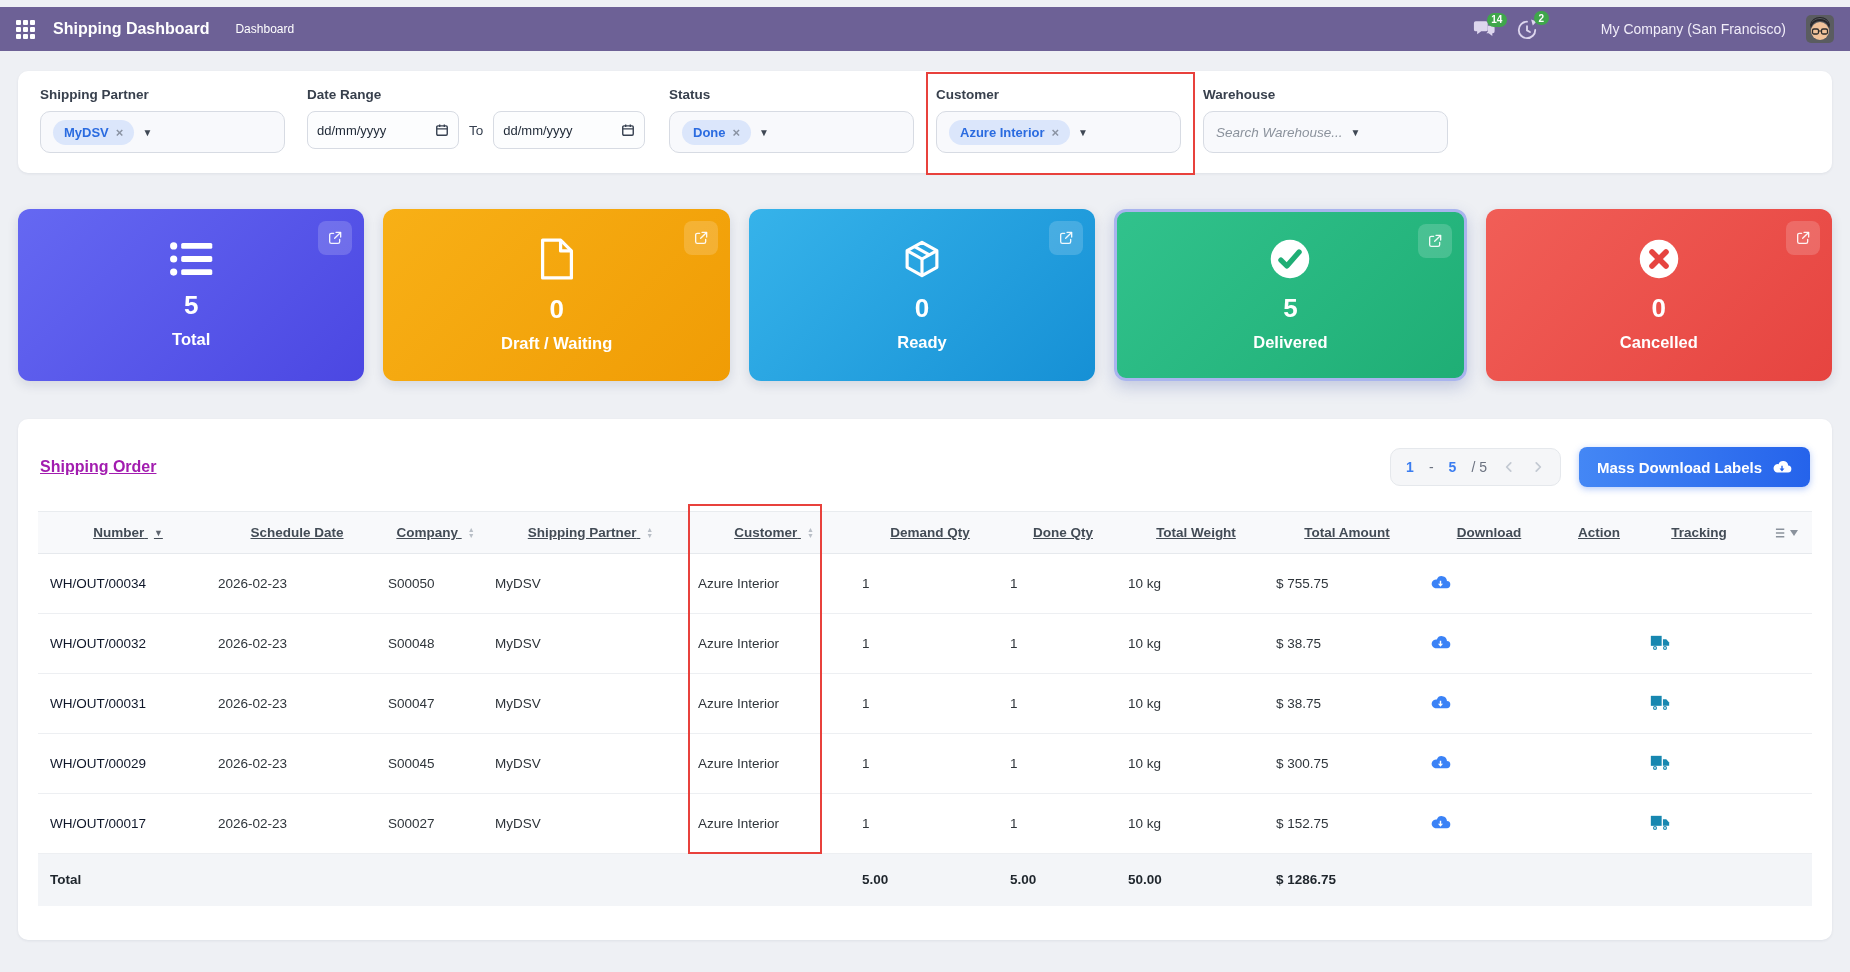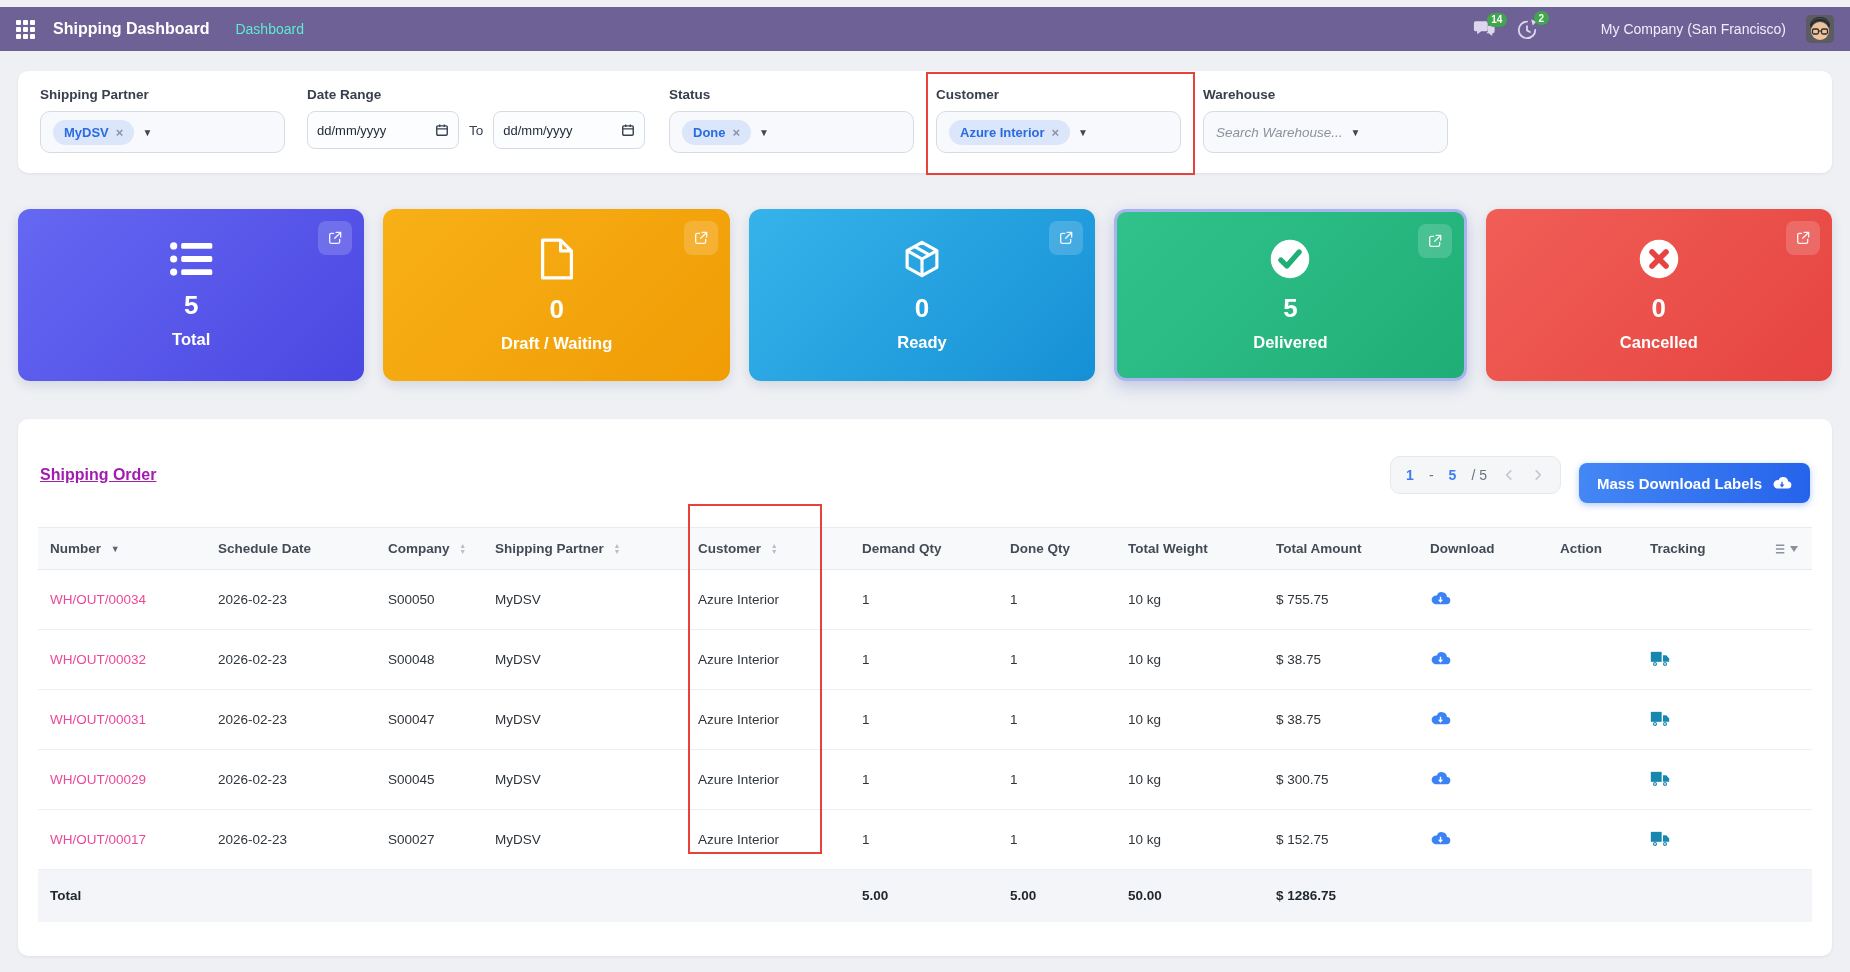--- a/index.html
+++ b/index.html
@@ -5,21 +5,21 @@
   * { margin:0; padding:0; box-sizing:border-box; }
   html,body { width:1850px; height:972px; overflow:hidden; }
   body { font-family:"Liberation Sans","DejaVu Sans",sans-serif; background:#eef0f4; color:#333; }
 
   
   .navbar { height:44px; background:var(--navbar,#6d6196); display:flex; align-items:center; justify-content:space-between; padding:0 16px;margin-top:7px; }
   .nav-left { display:flex; align-items:center; gap:18px; }
   .apps-grid { display:grid; grid-template-columns:repeat(3,5px); grid-template-rows:repeat(3,5px); gap:2px; cursor:pointer; }
   .apps-grid i { background:#fff; border-radius:1px; }
   .app-title { color:#fff; font-size:16px; font-weight:bold; cursor:pointer; }
-  .nav-menu-item { color:#5eead4; font-size:14px; padding:4px 8px; border-radius:4px; cursor:pointer; }
+  .nav-menu-item { color:#ffffff; font-size:12px; padding:4px 8px; border-radius:4px; cursor:pointer; }
   .nav-right { display:flex; align-items:center; gap:20px; }
   .nav-icon-wrap { position:relative; cursor:pointer; display:flex; align-items:center;justify-content:flex-end; }
   .nav-badge { position:absolute; top:-7px; right:-11px; background:#3fa64b; color:#fff; font-size:10px; font-weight:bold; border-radius:9px; padding:1.5px 4.5px; min-width:15px; text-align:center; }
   .company { color:#f1edf9; font-size:14px; cursor:pointer;padding-left:43px; }
   .avatar { width:28px; height:28px; border-radius:5px; overflow:hidden; cursor:pointer; display:block; }
 
   
   .filter-card { margin:20px 18px 0; background:#fff; border-radius:10px; box-shadow:0 1px 3px rgba(20,30,60,.07); padding:16px 22px 20px; display:flex; gap:22px; }
   .filter-group { position:relative; }
   .filter-group label { display:block; font-size:13.5px; font-weight:bold; color:#38404d; margin-bottom:9px; }
@@ -44,29 +44,29 @@
 
   
   .orders-card { margin:38px 18px 0; background:#fff; border-radius:10px; box-shadow:0 1px 3px rgba(20,30,60,.07); padding:18px 20px 34px; position:relative; }
   .orders-head { display:flex; align-items:center; justify-content:space-between; margin:10px 2px 24px; }
   .orders-head h2 { font-size:16px; color:#a21caf; font-weight:bold;text-decoration:underline; }
   .orders-actions { display:flex; align-items:center; gap:18px; }
   .pager { background:#f5f6f8; border:1px solid #e5e8ec; border-radius:10px; height:38px; display:flex; align-items:center; padding:0 15px; gap:15px; font-size:14px; }
   .pg-num { color:#3b7df0; font-weight:600; cursor:pointer; }
   .pg-dim { color:#6b7280; }
   .pg-chevron { display:flex; cursor:pointer; }
-  .mass-btn { height:40px; padding:0 18px; border:none; border-radius:8px; background:linear-gradient(90deg,#4487f5,#2563eb); color:#fff; font-weight:bold; font-size:15px; font-family:inherit; display:flex; align-items:center; gap:10px; cursor:pointer; box-shadow:0 2px 7px rgba(37,99,235,.35);margin-top:16px; }
+  .mass-btn { height:40px; padding:0 18px; border:none; border-radius:8px; background:linear-gradient(90deg,#4487f5,#2563eb); color:#fff; font-weight:bold; font-size:15px; font-family:inherit; display:flex; align-items:center; gap:10px; cursor:pointer; box-shadow:0 2px 7px rgba(37,99,235,.35); }
 
   table { width:100%; border-collapse:collapse; table-layout:fixed; font-size:13.5px; }
   col.c-number{width:168px} col.c-schedule{width:170px} col.c-origin{width:107px} col.c-partner{width:203px}
   col.c-customer{width:164px} col.c-demand{width:148px} col.c-done{width:118px} col.c-weight{width:148px}
   col.c-amount{width:154px} col.c-download{width:130px} col.c-action{width:90px} col.c-tracking{width:110px} col.c-config{width:64px}
-  thead th { text-align:left; height:42px; background:#f8f9fb; border-top:1px solid #e9ecef; border-bottom:1px solid #e6e9ed; color:#434c56; font-weight:bold; padding-left:12px; cursor:pointer; white-space:nowrap; }
+  thead th { text-align:center; height:42px; background:#f8f9fb; border-top:1px solid #e9ecef; border-bottom:1px solid #e6e9ed; color:#434c56; font-weight:bold; padding-left:12px; cursor:pointer; white-space:nowrap;text-decoration:underline; }
   tbody td { height:60px; border-bottom:1px solid #edeff2; color:#2f353b; padding-left:12px; }
-  .order-link { color:#ec4899; text-decoration:none; cursor:pointer; }
+  .order-link { color:#0f172a; text-decoration:none; cursor:pointer; }
   tfoot td { background:#f3f5f8; height:52px; font-weight:bold; color:#1f262d; padding-left:12px; }
   .sort-both { display:inline-flex; flex-direction:column; margin-left:6px; vertical-align:middle; }
   .sort-both i { font-style:normal; font-size:7px; line-height:6.5px; color:#b9bfc7; }
   .sort-desc { font-size:9px; color:#5f6670; margin-left:6px; vertical-align:middle; }
   .cfg-icon { float:right; margin-right:14px; color:#8a929c; display:inline-flex; align-items:center; gap:2px; }
   .icon-btn { display:inline-flex; cursor:pointer; }
 
   .red-box { position:absolute; border:2px solid var(--highlight,#e8413c); pointer-events:none; z-index:5; }
 </style>
 </head>

